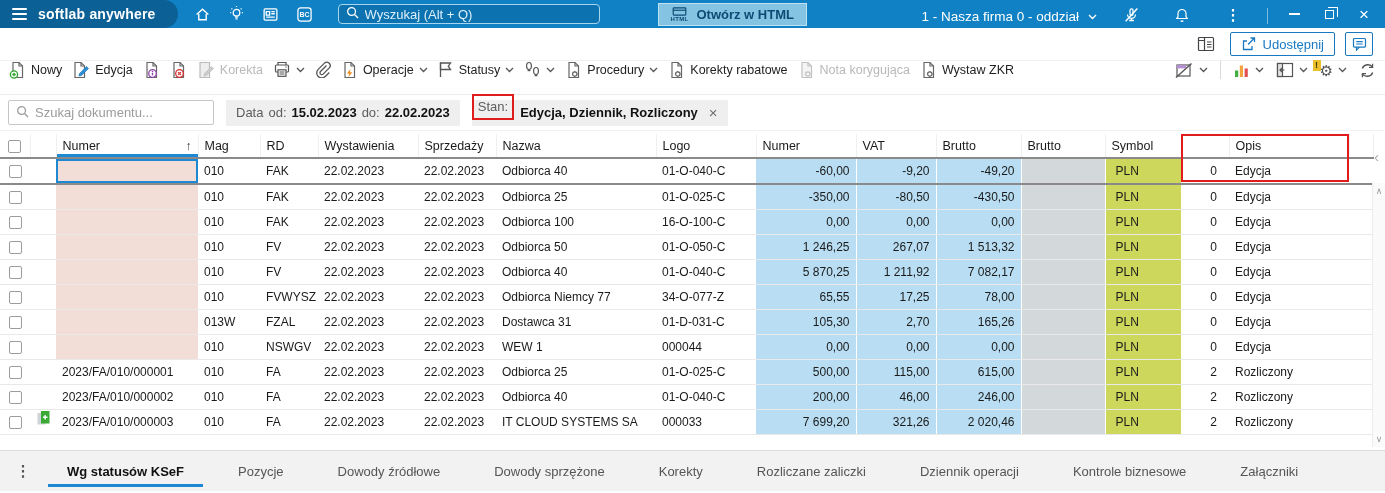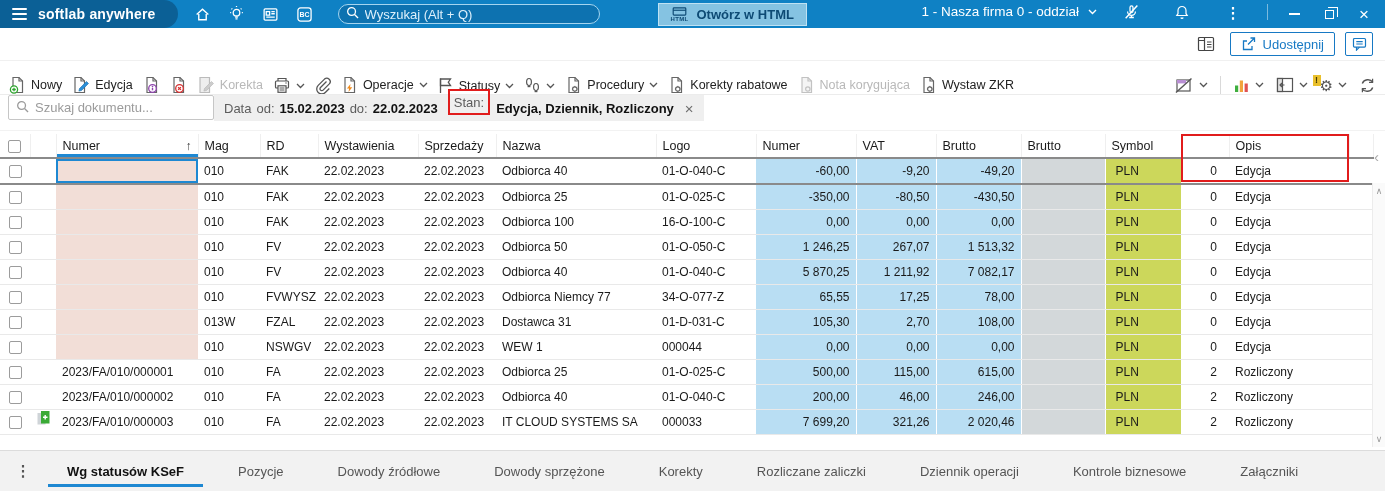--- a/index.html
+++ b/index.html
@@ -9,29 +9,29 @@
   
   .topbar { height:28px; background:var(--topbar_blue,#0f81c4); display:flex; align-items:center; color:#fff; }
   .logo-wrap { height:28px; background:var(--logo_blue,#0b6096); border-radius:0 14px 14px 0;
                display:flex; align-items:center; gap:11px; padding:0 22px 0 12px; }
   .burger { display:flex; flex-direction:column; gap:3px; cursor:pointer; }
   .burger span { width:15px; height:2px; background:#fff; border-radius:1px; }
   .logo-text { font-size:14px; font-weight:600; letter-spacing:.2px; white-space:nowrap; }
   .tb-ic { width:34px; display:flex; justify-content:center; align-items:center; cursor:pointer; }
   .tb-ic svg { display:block; }
   .tb-search { margin-left:16px; width:262px; height:20px; background:#0d72b0; border:1px solid #a5d5ef;
-               border-radius:10px; display:flex; align-items:center; gap:6px; padding:0 7px; }
+               border-radius:4px; display:flex; align-items:center; gap:6px; padding:0 7px; }
   .tb-search input { flex:1; background:transparent; border:none; outline:none; color:#fff; font-size:13px;
                      font-family:"Liberation Sans",sans-serif; }
   .tb-search input::placeholder { color:#ddf0fb; }
   .openhtml { margin-left:58px; height:23px; background:#85c3e2; border:1px solid #bfe2f3; color:#0d4a74;
               display:flex; align-items:center; gap:8px; padding:0 12px; font-size:13px; font-weight:700; cursor:pointer; }
   .htmlico { display:flex; flex-direction:column; align-items:center; line-height:1; }
   .htmlico .html-word { font-size:6px; font-weight:700; color:#0d4a74; letter-spacing:.3px; }
-  .tb-right { margin-left:auto; display:flex; align-items:flex-start; gap:17px; padding-right:12px; }
+  .tb-right { margin-left:auto; display:flex; align-items:flex-end; gap:17px; padding-right:12px; }
   .company { display:flex; align-items:center; gap:9px; font-size:13.5px; cursor:pointer; white-space:nowrap; }
   .vsep { width:1px; height:16px; background:rgba(255,255,255,.45); }
   .win-min { width:11px; height:2px; background:#fff; display:inline-block; }
   .win-restore { width:9px; height:9px; border:1.5px solid #fff; position:relative; display:inline-block; }
   .win-restore::before { content:""; position:absolute; top:-4px; left:2px; width:9px; height:9px;
                          border:1.5px solid #fff; border-left:none; border-bottom:none; }
   .win-close { font-size:17px; line-height:1; color:#fff; }
   .winbtn { cursor:pointer; display:flex; align-items:center; justify-content:center; width:18px; height:20px; }
 
   
@@ -41,33 +41,33 @@
   .page-tab::after { content:""; position:absolute; left:0; right:0; bottom:0; height:3px;
                      background:var(--tab_underline,#1e88d2); }
   .tabrow-right { margin-left:auto; display:flex; align-items:center; gap:10px; padding-right:12px; }
   .share-btn { border:1px solid var(--accent_blue,#1779c4); color:var(--accent_blue,#1779c4); height:24px;
                padding:0 10px; display:flex; gap:7px; align-items:center; font-size:13px; border-radius:2px; cursor:pointer; }
   .icon-btn { width:28px; height:24px; border:1px solid var(--accent_blue,#1779c4); border-radius:2px;
               display:flex; align-items:center; justify-content:center; cursor:pointer; }
   .plain-icon { width:28px; height:24px; display:flex; align-items:center; justify-content:center; cursor:pointer; }
 
   
-  .toolbar { height:35px; display:flex; align-items:flex-end; padding:0 9px; gap:10px;
+  .toolbar { height:35px; display:flex; align-items:flex-start; padding:0 9px; gap:10px;
              border-top:1px solid #f0f0f0; border-bottom:1px solid #ececec; font-size:12.5px; color:#222; }
   .titem { display:flex; align-items:center; gap:5px; cursor:pointer; white-space:nowrap; }
   .titem svg { display:block; }
   .titem.disabled { color:#b8b8b8; cursor:default; }
   .tool-right { margin-left:auto; display:flex; align-items:center; gap:12px; }
   .tsep { width:1px; height:18px; background:#d9d9d9; }
   .gearwrap { position:relative; font-size:15px; color:#555; line-height:1; }
   .warnbadge { position:absolute; left:-7px; top:-3px; background:#e9c02c; color:#4a3b00; font-size:9px;
                font-weight:700; padding:0 2.5px; line-height:11px; }
 
   
-  .filterbar { height:36px; display:flex; align-items:flex-start; padding:0 8px; border-bottom:1px solid #f2f2f2; }
+  .filterbar { height:36px; display:flex; align-items:center; padding:0 8px; gap:12px; border-bottom:1px solid #f2f2f2; }
   .fsearch { width:206px; height:25px; border:1px solid #c6c6c6; border-radius:2px; display:flex;
              align-items:center; gap:6px; padding:0 7px; }
   .fsearch input { flex:1; border:none; outline:none; font-size:13px; color:#333; font-family:"Liberation Sans",sans-serif; }
   .fsearch input::placeholder { color:#9b9b9b; }
   .chip { background:#efefef; height:26px; display:flex; align-items:center; padding:0 10px; font-size:13px;
           color:#5c5c5c; gap:5px; white-space:nowrap; cursor:pointer; }
   .chip b { color:#111; }
   .stan-label-box { display:flex; align-items:center; height:26px; border:2px solid var(--annotation_red,#e11c1c);
                     padding:0 4px; margin:0 1px 12px -10px; }
   .chip-close { color:#6e6e6e; font-size:15px; margin-left:6px; cursor:pointer; }
@@ -592,21 +592,21 @@
           <td class="c-icon"></td>
           <td class="c-numer pink"></td>
           <td>013W</td>
           <td>FZAL</td>
           <td>22.02.2023</td>
           <td>22.02.2023</td>
           <td>Dostawca 31</td>
           <td>01-D-031-C</td>
           <td class="c-blue">105,30</td>
           <td class="c-blue">2,70</td>
-          <td class="c-blue">108,00</td>
+          <td class="c-blue">165,26</td>
           <td class="c-gray"></td>
           <td class="c-green">PLN</td>
           <td class="c-stan">0</td>
           <td>Edycja</td>
           <td></td>
         </tr>
         <tr>
           <td class="c-check"><span class="cb"></span></td>
           <td class="c-icon"></td>
           <td class="c-numer pink"></td>

